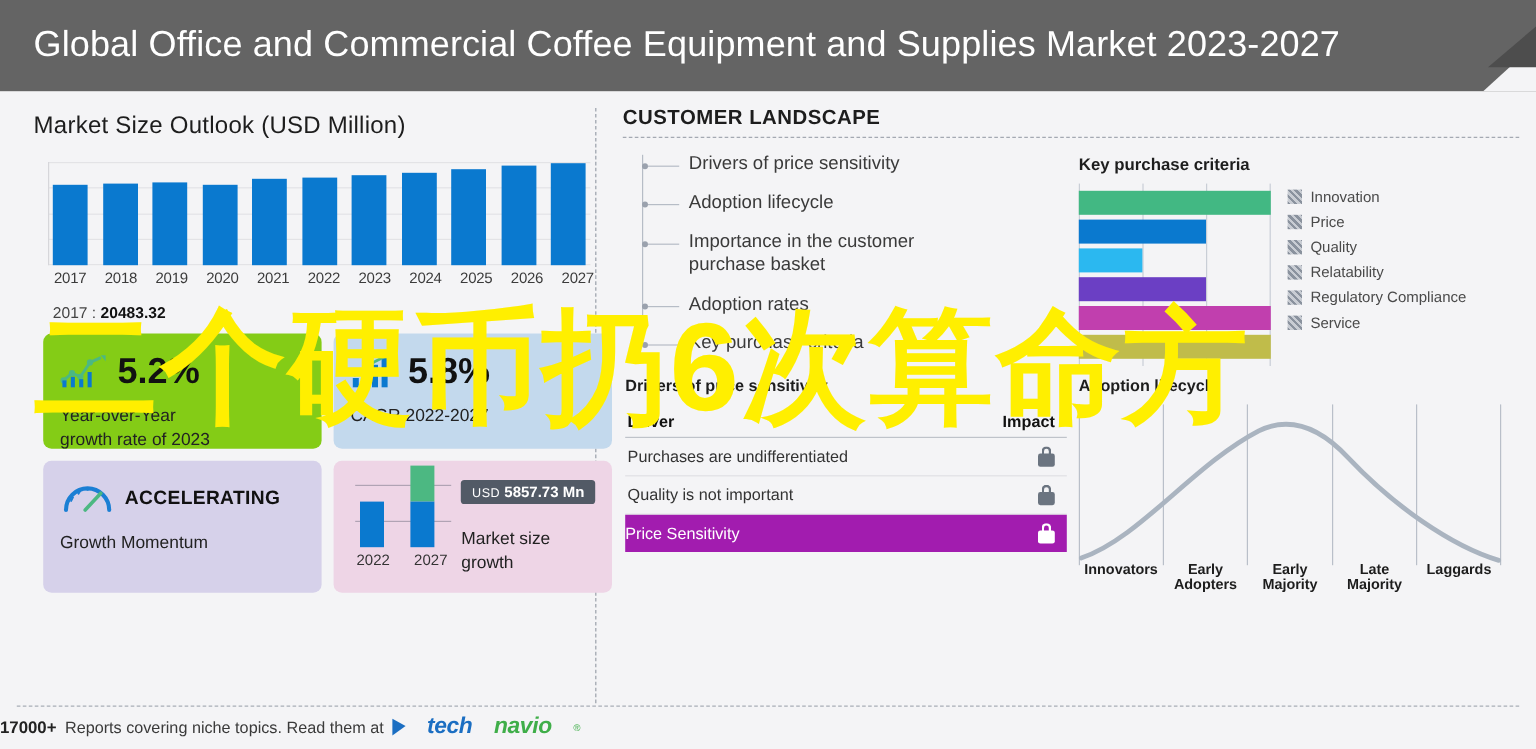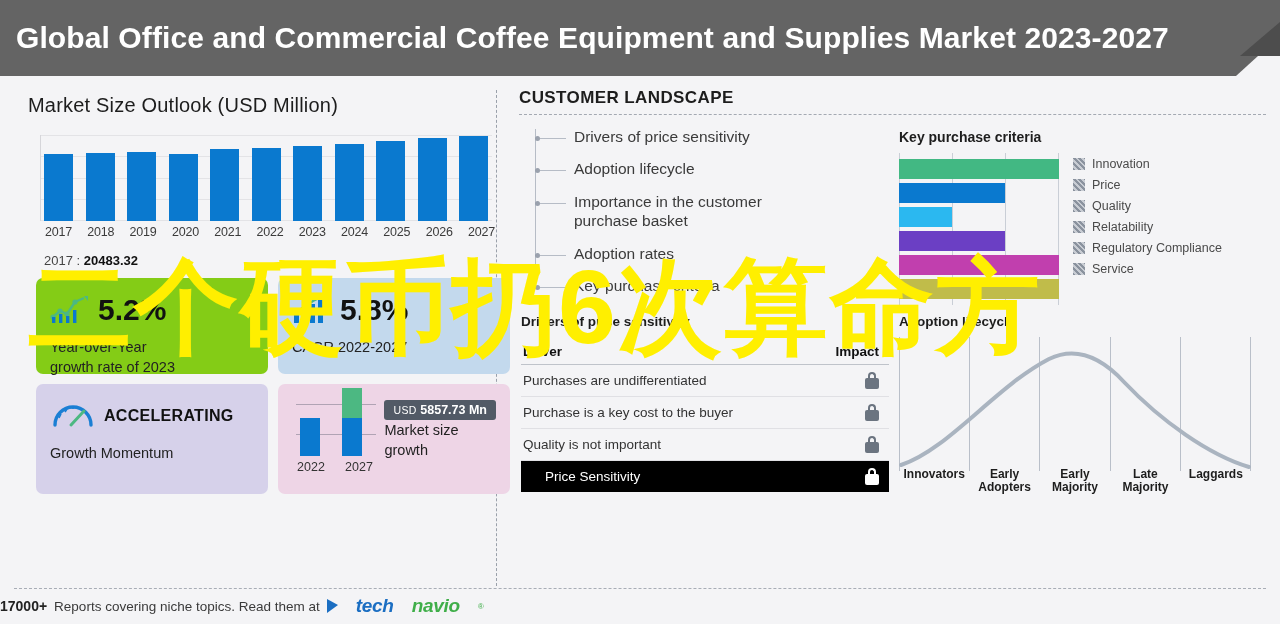--- a/index.html
+++ b/index.html
@@ -10,22 +10,22 @@
     overflow: hidden;
   }
   .page { position: relative; width: 1280px; height: 624px; background: #f4f4f6; }
 
   
   .header {
     position: relative; height: 76px; background: #646464;
     display: flex; align-items: center; overflow: hidden;
   }
   .header-title {
-    color: #ffffff; font-size: 30px; font-weight: bold;
-    letter-spacing: .1px; padding-left: 16px; white-space: nowrap;
+    color: #ffffff; font-size: 30px; font-weight: normal;
+    letter-spacing: .1px; padding-left: 28px; white-space: nowrap;
   }
   .corner-fold {
     position: absolute; right: 0; top: 0; width: 44px; height: 76px;
   }
   .corner-fold .tri-light {
     position: absolute; right: 0; top: 36px;
     width: 0; height: 0;
     border-left: 44px solid transparent;
     border-bottom: 40px solid #f4f4f6;
   }
@@ -109,21 +109,21 @@
     position: absolute; left: 2px; bottom: -2px; display: flex; gap: 14px;
     font-size: 12.5px; color: #333;
   }
   .mini-years span { width: 34px; text-align: center; }
   .usd-badge {
     background: #525a66; color: #fff; border-radius: 3px;
     padding: 3px 9px; font-size: 12.5px; display: inline-block; white-space: nowrap;
   }
   .usd-badge .u { font-size: 10.5px; letter-spacing: .4px; }
   .usd-badge .v { font-weight: bold; font-size: 12.5px; }
-  .pink-text { font-size: 14.5px; color: #222; line-height: 1.35; margin-top: 1px; }
+  .pink-text { font-size: 14.5px; color: #222; line-height: 1.35; margin-top: 20px; }
 
   
   .cl-title {
     font-size: 17px; font-weight: bold; color: #1d1d1d;
     letter-spacing: .4px; padding: 4px 0 6px 8px;
   }
   .cl-rule { border-top: 1px dashed #a4a9b2; margin: 0 0 6px 8px; }
   .right-grid { display: flex; }
   .cl-list { width: 382px; position: relative; padding: 6px 0 0 18px; }
   .cl-spine {
@@ -165,21 +165,21 @@
   .bottom-grid { display: flex; margin-top: 6px; }
   .drivers { width: 382px; padding-left: 10px; }
   .sec-title { font-size: 13.5px; font-weight: bold; color: #1d1d1d; margin-bottom: 8px; }
   .tbl { width: 368px; }
   .tbl-row {
     display: flex; align-items: center; justify-content: space-between;
     padding: 7px 10px 7px 2px; border-bottom: 1px solid #e0e0e4;
     font-size: 13.5px; color: #333;
   }
   .tbl-head { font-weight: bold; color: #111; border-bottom: 1px solid #bfc3ca; padding-bottom: 5px; }
-  .tbl-row.hl { background: #000000; color: #fff; border-bottom: none; padding-left: 24px; }
+  .tbl-row.hl { background: #a21caf; color: #fff; border-bottom: none; padding-left: 0; }
   .lock { width: 14px; height: 17px; position: relative; flex: none; }
   .lock .shackle {
     position: absolute; top: 0; left: 3px; width: 8px; height: 7px;
     border: 2px solid #6b7480; border-bottom: none;
     border-radius: 5px 5px 0 0;
   }
   .lock .body {
     position: absolute; bottom: 0; left: 0; width: 14px; height: 11px;
     background: #6b7480; border-radius: 2px;
   }
@@ -467,27 +467,20 @@
       <div class="bottom-grid">
         <div class="drivers">
           <div class="sec-title">Drivers of price sensitivity</div>
           <div class="tbl">
             <div class="tbl-row tbl-head">
               <span>Driver</span>
               <span>Impact</span>
             </div>
             <div class="tbl-row">
               <span>Purchases are undifferentiated</span>
-              <span class="lock">
-                  <span class="shackle"></span>
-                  <span class="body"></span>
-                </span>
-            </div>
-            <div class="tbl-row">
-              <span>Purchase is a key cost to the buyer</span>
               <span class="lock">
                   <span class="shackle"></span>
                   <span class="body"></span>
                 </span>
             </div>
             <div class="tbl-row">
               <span>Quality is not important</span>
               <span class="lock">
                   <span class="shackle"></span>
                   <span class="body"></span>

